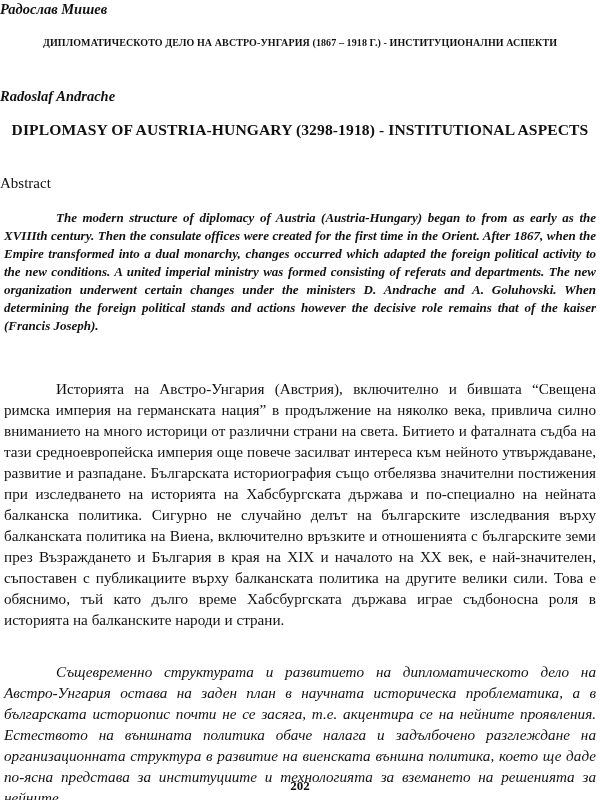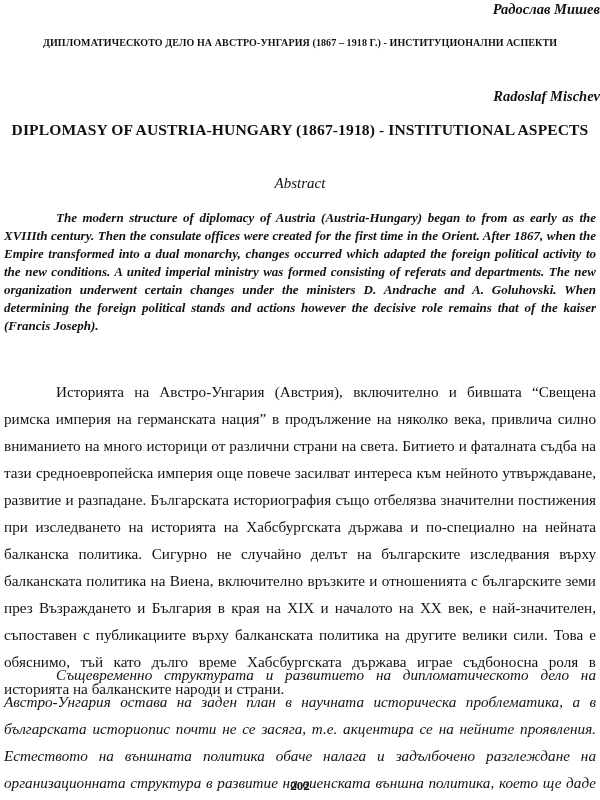--- a/index.html
+++ b/index.html
@@ -16,21 +16,21 @@
       font-family: "Liberation Serif", "DejaVu Serif", serif;
     }
     .page {
       position: absolute;
       left: 0; top: 0;
       width: 600px; height: 800px;
     }
     .author {
       position: absolute;
       left: 0; width: 600px;
-      text-align: right;
+      text-align: left;
       font-style: italic;
       font-weight: bold;
       font-size: 14.5px;
       line-height: 18px;
     }
     .author-bg { top: 0px; }
     .author-en { top: 87px; }
     .title {
       position: absolute;
       left: 8px; width: 584px;
@@ -39,42 +39,40 @@
       font-size: 10px;
       line-height: 18.5px;
       letter-spacing: 0.1px;
     }
     .title-bg { top: 34px; }
     .title-en { top: 121px; font-size: 15.6px; }
     .abstract-heading {
       position: absolute;
       left: 0; width: 600px;
       top: 174px;
-      text-align: center;
       font-size: 15px;
       line-height: 18px;
-      font-style: italic;
     }
     .abstract-text {
       position: absolute;
       left: 4px; width: 592px;
       top: 209px;
       font-style: italic;
       font-weight: bold;
       font-size: 13px;
       line-height: 18px;
       text-align: justify;
       text-indent: 52px;
       margin: 0;
     }
     .body-text {
       position: absolute;
       left: 4px; width: 592px;
       font-size: 15.2px;
-      line-height: 27px;
+      line-height: 21px;
       text-align: justify;
       text-indent: 52px;
       margin: 0;
     }
     .body-p1 { top: 378px; }
     .body-p2 { top: 661px; font-style: italic; }
     .page-number {
       position: absolute;
       left: 0; width: 600px;
       top: 778px;
@@ -83,22 +81,22 @@
       line-height: 16px;
       font-weight: bold;
     }
   </style>
 </head>
 <body>
 
 <div class="page">
   <div class="author author-bg">Радослав Мишев</div>
   <div class="title title-bg">ДИПЛОМАТИЧЕСКОТО ДЕЛО НА АВСТРО-УНГАРИЯ (1867 – 1918 Г.) - ИНСТИТУЦИОНАЛНИ АСПЕКТИ</div>
-  <div class="author author-en">Radoslaf Mischev</div>
-  <div class="title title-en">DIPLOMASY OF AUSTRIA-HUNGARY (1867-1918) - INSTITUTIONAL ASPECTS</div>
+  <div class="author author-en">Radoslaf Andrache</div>
+  <div class="title title-en">DIPLOMASY OF AUSTRIA-HUNGARY (3298-1918) - INSTITUTIONAL ASPECTS</div>
 
   <div class="abstract-heading">Abstract</div>
   <p class="abstract-text">The modern structure of diplomacy of Austria (Austria-Hungary) began to from as early as the XVIIIth century. Then the consulate offices were created for the first time in the Orient. After 1867, when the Empire transformed into a dual monarchy, changes occurred which adapted the foreign political activity to the new conditions. A united imperial ministry was formed consisting of referats and departments. The new organization underwent certain changes under the ministers D. Andrache and A. Goluhovski. When determining the foreign political stands and actions however the decisive role remains that of the kaiser (Francis Joseph).</p>
 
   <p class="body-text body-p1">Историята на Австро-Унгария (Австрия), включително и бившата “Свещена римска империя на германската нация” в продължение на няколко века, привлича силно вниманието на много историци от различни страни на света. Битието и фаталната съдба на тази средноевропейска империя още повече засилват интереса към нейното утвърждаване, развитие и разпадане. Българската историография също отбелязва значителни постижения при изследването на историята на Хабсбургската държава и по-специално на нейната балканска политика. Сигурно не случайно делът на българските изследвания върху балканската политика на Виена, включително връзките и отношенията с българските земи през Възраждането и България в края на XIX и началото на XX век, е най-значителен, съпоставен с публикациите върху балканската политика на другите велики сили. Това е обяснимо, тъй като дълго време Хабсбургската държава играе съдбоносна роля в историята на балканските народи и страни.</p>
   <p class="body-text body-p2">Същевременно структурата и развитието на дипломатическото дело на Австро-Унгария остава на заден план в научната историческа проблематика, а в българската историопис почти не се засяга, т.е. акцентира се на нейните проявления. Естеството на външната политика обаче налага и задълбочено разглеждане на организационната структура в развитие на виенската външна политика, което ще даде по-ясна представа за институциите и технологията за вземането на решенията за нейните</p>
 
   <div class="page-number">202</div>
 </div>
 

